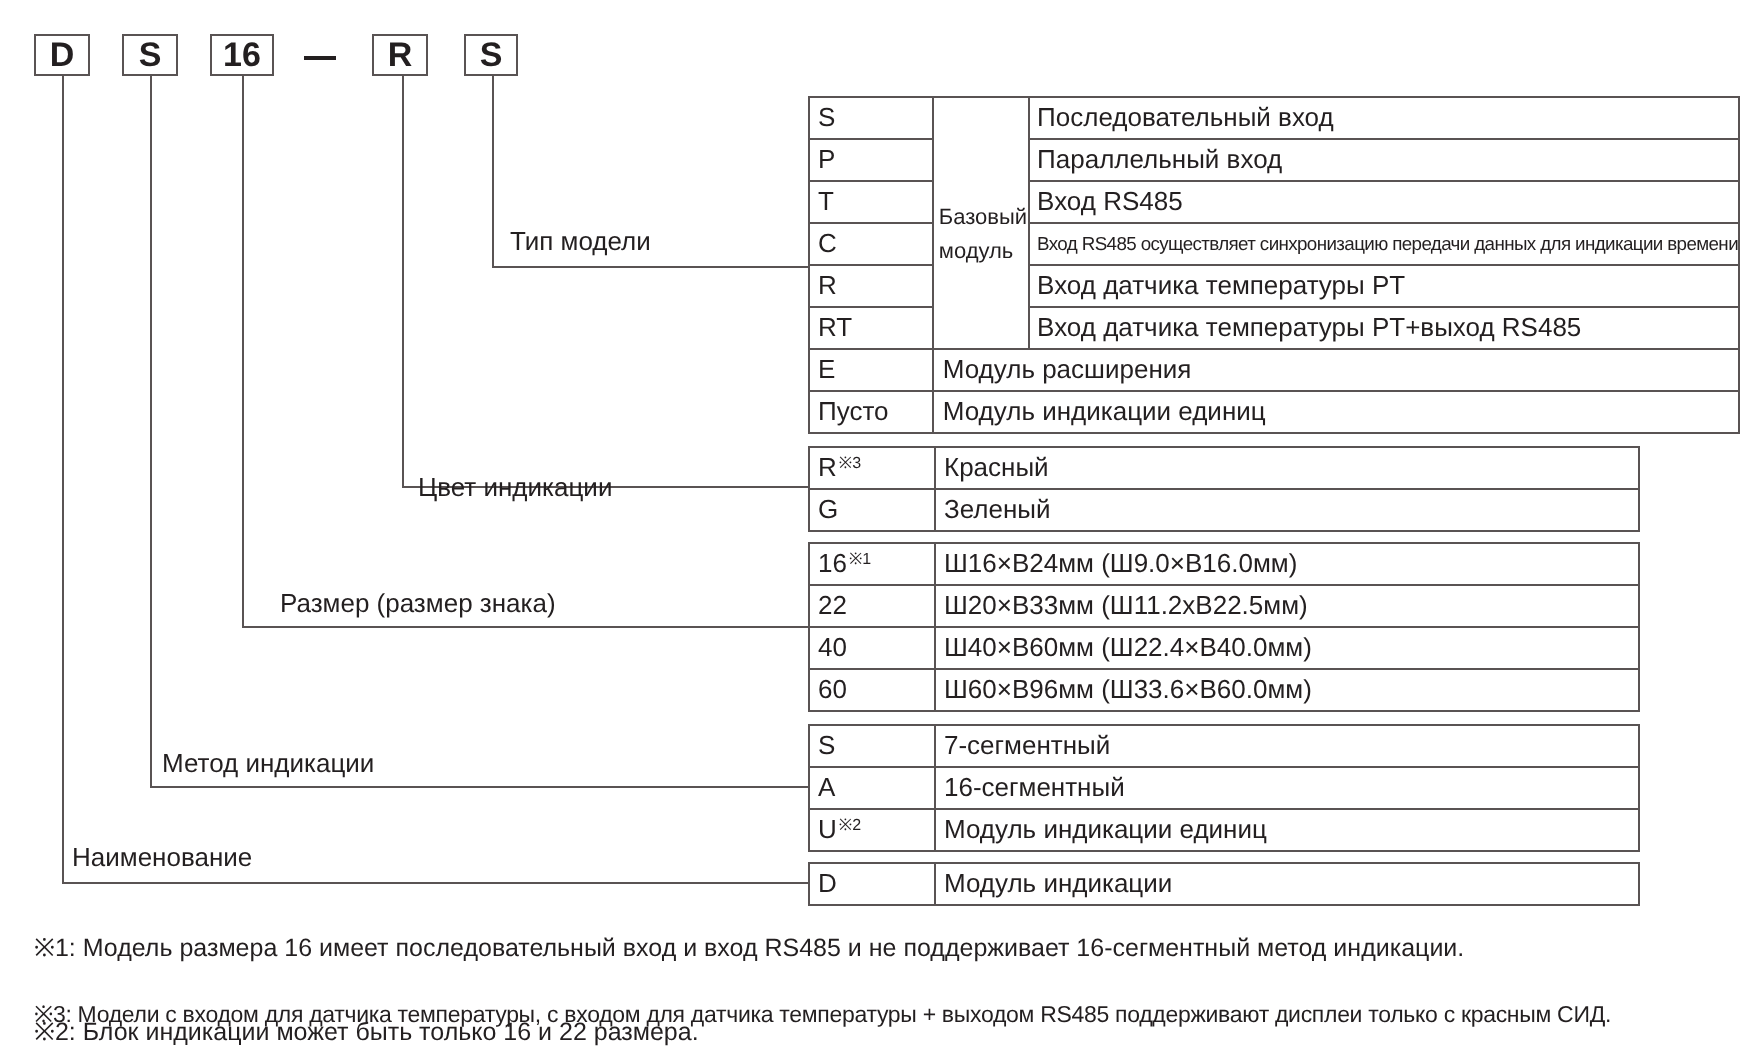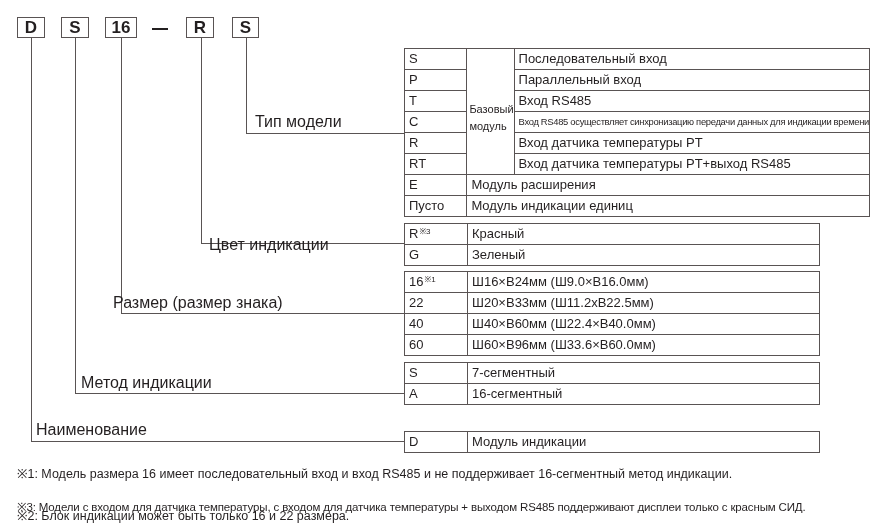--- a/index.html
+++ b/index.html
@@ -3,21 +3,21 @@
 <meta charset="utf-8">
 <style>
   html, body { margin:0; padding:0; background:#ffffff; }
   body { width:870px; height:530px; position:relative; overflow:hidden;
          font-family:"Liberation Sans", sans-serif; color:#231f20; }
   .code-box { position:absolute; top:17px; height:21px; border:1px solid #595353;
               box-sizing:border-box; font-weight:bold; font-size:17px; text-align:center; line-height:19px; background:#fff; }
   .dash { position:absolute; top:28px; width:16px; height:2px; background:#231f20; }
   .vline { position:absolute; width:1px; background:#595353; }
   .hline { position:absolute; height:1px; background:#595353; }
-  .label { position:absolute; font-size:16px; white-space:nowrap; }
+  .label { position:absolute; font-size:13px; white-space:nowrap; }
   table.t { position:absolute; left:404px; border-collapse:collapse; font-size:13px; }
   table.t td { border:1px solid #595353; height:20px; padding:0 0 0 4px; white-space:nowrap; vertical-align:middle; line-height:18px; }
   table.t td.c1 { width:58px; }
   table.t td.c2 { width:39px; font-size:11px; padding:12px 0 0 2px; line-height:17px; }
   table.t td.c3 { width:303px; }
   table.t td.c23 { width:347px; }
   td.small { font-size:9.4px; letter-spacing:-0.3px; }
   sup { font-size:8px; vertical-align:top; position:relative; top:-2px; margin-left:1px; }
   .note { position:absolute; left:17px; font-size:12.5px; white-space:nowrap; }
   .note.n3 { font-size:11.5px; letter-spacing:-0.15px; }
@@ -42,21 +42,21 @@
 <div class="hline" style="left:121px;top:313px;width:283px;"></div>
 
 <div class="vline" style="left:75px;top:38px;height:355px;"></div>
 <div class="hline" style="left:75px;top:393px;width:329px;"></div>
 
 <div class="vline" style="left:31px;top:38px;height:404px;"></div>
 <div class="hline" style="left:31px;top:441px;width:373px;"></div>
 
 <div class="label" style="left:255px;top:113px;">Тип модели</div>
 <div class="label" style="left:209px;top:236px;">Цвет индикации</div>
-<div class="label" style="left:113px;top:294px;">Размер (размер знака)</div>
+<div class="label" style="left:140px;top:294px;">Размер (размер знака)</div>
 <div class="label" style="left:81px;top:374px;">Метод индикации</div>
 <div class="label" style="left:36px;top:421px;">Наименование</div>
 
 <table class="t" style="top:48px;">
   <tbody>
       <tr>
     <td class="c1">S</td>
     <td class="c2" rowspan="6">
       <span>Базовый</span><br>
       <span>модуль</span>
@@ -131,20 +131,24 @@
 <table class="t" style="top:362px;">
   <tbody>
       <tr>
     <td class="c1">S</td>
     <td class="c23">7-сегментный</td>
   </tr>
   <tr>
     <td class="c1">A</td>
     <td class="c23">16-сегментный</td>
   </tr>
+  <tr>
+    <td class="c1"><span>U</span><sup>※2</sup></td>
+    <td class="c23">Модуль индикации единиц</td>
+  </tr>
 </tbody>
   </table>
 
 <table class="t" style="top:431px;">
   <tbody>
       <tr>
     <td class="c1">D</td>
     <td class="c23">Модуль индикации</td>
   </tr>
 </tbody>

